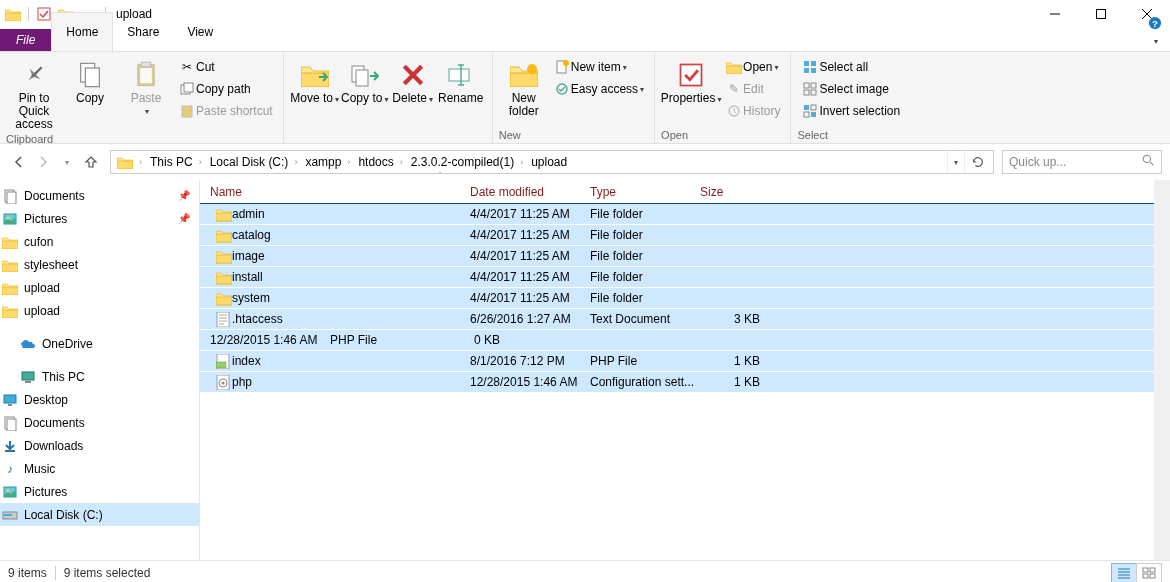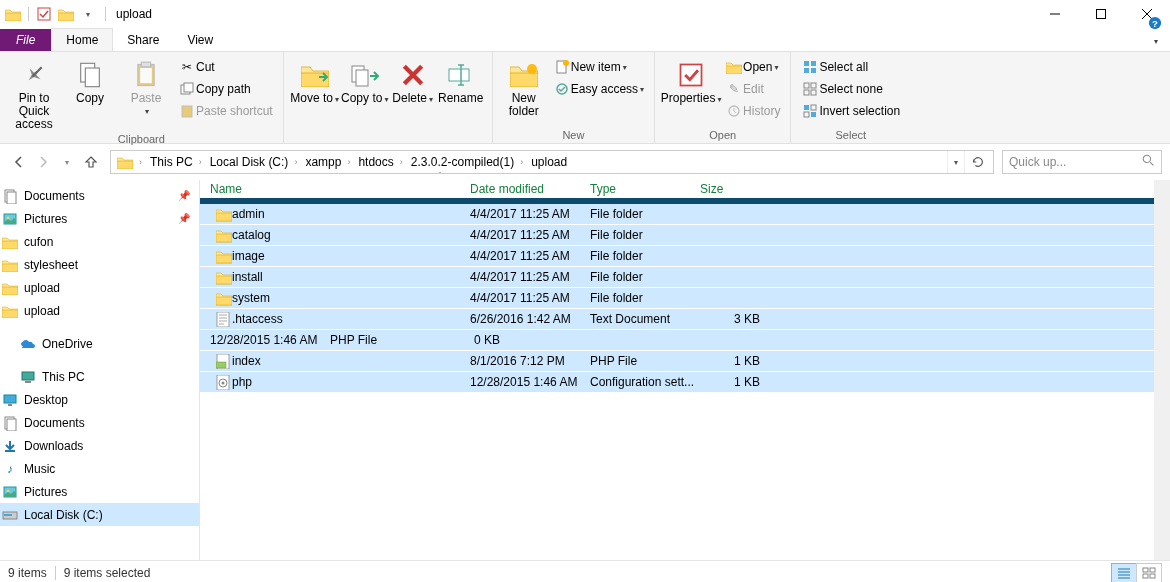--- a/index.html
+++ b/index.html
@@ -11,30 +11,30 @@
   .titlebar .qat .qicon { width: 22px; height: 22px; display: flex; align-items: center; justify-content: center; }
   .titlebar .title { padding-left: 6px; display: flex; align-items: center; }
   .titlebar .spacer { flex: 1; }
   .winbtns { display: flex; height: 100%; }
   .winbtns .wb { width: 46px; height: 28px; display: flex; align-items: center; justify-content: center; }
   .winbtns .wb svg { width: 10px; height: 10px; }
   .vline { width: 1px; height: 14px; background: #ccc; margin: 0 4px; }
 
   
   .tabs { height: 24px; display: flex; align-items: flex-end; border-bottom: 1px solid #e1e1e1; }
-  .tab { padding: 4px 14px; font-size: 12px; cursor: default; }
+  .tab { padding: 12px 14px; font-size: 12px; cursor: default; }
   .tab.file { background: #701a75; color: #fff; padding: 4px 16px; font-style: italic; }
   .tab.active { background: #f5f5f5; border: 1px solid #e1e1e1; border-bottom: none; }
   .tabs .help { margin-left: auto; width: 24px; text-align: center; color: #1979ca; padding-bottom: 4px; padding-right:6px; }
 
   
   .ribbon { height: 92px; background: #f5f5f5; border-bottom: 1px solid #e1e1e1; display: flex; }
   .group { border-right: 1px solid #e1e1e1; display: flex; flex-direction: column; padding: 2px 6px 0 6px; }
   .group .grow { flex: 1; display: flex; align-items: flex-start; }
-  .group .glabel { text-align: center; font-size: 11px; color: #666; padding: 2px 0 2px 0; }
+  .group .glabel { text-align: left; font-size: 11px; color: #666; padding: 2px 0 2px 0; }
   .bigbtn { display: flex; flex-direction: column; align-items: center; justify-content: flex-start; width: 56px; padding-top: 4px; text-align: center; line-height: 13px; font-size: 12px; }
   .bigbtn.dim { color: #9a9a9a; }
   .bigbtn .bicon { height: 34px; display: flex; align-items: center; justify-content: center; }
   .smbtn { display: flex; align-items: center; height: 22px; padding: 0 4px; font-size: 12px; }
   .smbtn.dim { color: #9a9a9a; }
   .smbtn .sicon { width: 18px; display: flex; justify-content: center; }
   .stack { display: flex; flex-direction: column; justify-content: flex-start; padding-top: 2px; }
   .dd { font-size: 8px; margin-left: 2px; color: #444; }
 
   
@@ -51,21 +51,21 @@
   .content { display: flex; height: 380px; }
   .navpane { width: 200px; border-right: 1px solid #e5e5e5; padding-top: 4px; overflow: hidden; }
   .navitem { display: flex; align-items: center; height: 23px; font-size: 12px; }
   .navitem.sel { background: #cde8ff; }
   .navitem .nicon { width: 20px; display: flex; justify-content: center; }
   .navitem .ntext { padding-left: 4px; }
   .navitem .pin { margin-left: auto; margin-right: 8px; color: #888; font-size: 10px; }
   .navspace { height: 10px; }
 
   .filelist { flex: 1; display: flex; flex-direction: column; }
-  .colhead { display: flex; height: 24px; align-items: center; border-bottom: 6px solid #0c4a6e; font-size: 12px; color: #15803d; }
+  .colhead { display: flex; height: 24px; align-items: center; border-bottom: 1px solid #0c4a6e; font-size: 12px; color: #7f1d1d; }
   .col { padding-left: 10px; }
   .col.name { width: 260px; }
   .col.date { width: 120px; }
   .col.type { width: 120px; }
   .col.size { width: 70px; text-align: right; padding-right:10px; padding-left:0;}
   .sort { color: #888; font-size: 8px; display:inline-block; width:100%; text-align:center; position:relative; top:-10px;}
   .rows { }
   .row { display: flex; height: 21px; align-items: center; font-size: 12px; background: #cde8ff; border-bottom: 0.5px solid #fff;}
   .row .col.name { display: flex; align-items: center; }
   .row .ficon { width: 22px; display: flex; justify-content: center; padding-left:6px;}
@@ -368,21 +368,21 @@
           </div>
         <div class="smbtn">
             <span class="sicon">
               <svg width="14" height="14" viewBox="0 0 14 14">
                 <rect x="1" y="1" width="5" height="5" fill="none" stroke="#888"></rect>
                 <rect x="8" y="1" width="5" height="5" fill="none" stroke="#888"></rect>
                 <rect x="1" y="8" width="5" height="5" fill="none" stroke="#888"></rect>
                 <rect x="8" y="8" width="5" height="5" fill="none" stroke="#888"></rect>
               </svg>
             </span>
-            <span>Select none</span>
+            <span>Select image</span>
           </div>
         <div class="smbtn">
             <span class="sicon">
               <svg width="14" height="14" viewBox="0 0 14 14">
                 <rect x="1" y="1" width="5" height="5" fill="#5ad"></rect>
                 <rect x="8" y="1" width="5" height="5" fill="none" stroke="#888"></rect>
                 <rect x="1" y="8" width="5" height="5" fill="none" stroke="#888"></rect>
                 <rect x="8" y="8" width="5" height="5" fill="#5ad"></rect>
               </svg>
             </span>
@@ -665,21 +665,21 @@
         </div>
         <div class="row">
           <div class="col name">
             <span class="ficon">
               <svg width="16" height="15" viewBox="0 0 16 15">
                 <use href="#text-icon"></use>
               </svg>
             </span>
             <span>.htaccess</span>
           </div>
-          <div class="col date">6/26/2016 1:42 AM</div>
+          <div class="col date">6/26/2016 1:27 AM</div>
           <div class="col type">Text Document</div>
           <div class="col size">3 KB</div>
         </div>
         <div class="row">
           <div class="col date">12/28/2015 1:46 AM</div>
           <div class="col type">PHP File</div>
           <div class="col size">0 KB</div>
         </div>
         <div class="row">
           <div class="col name">

